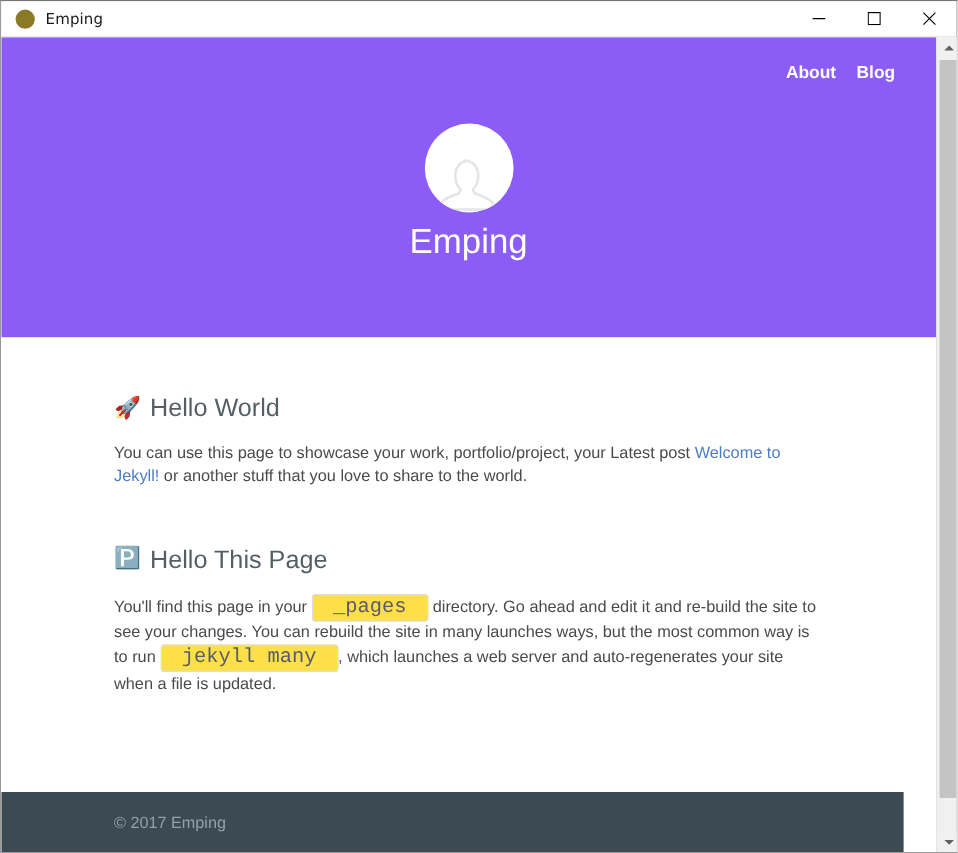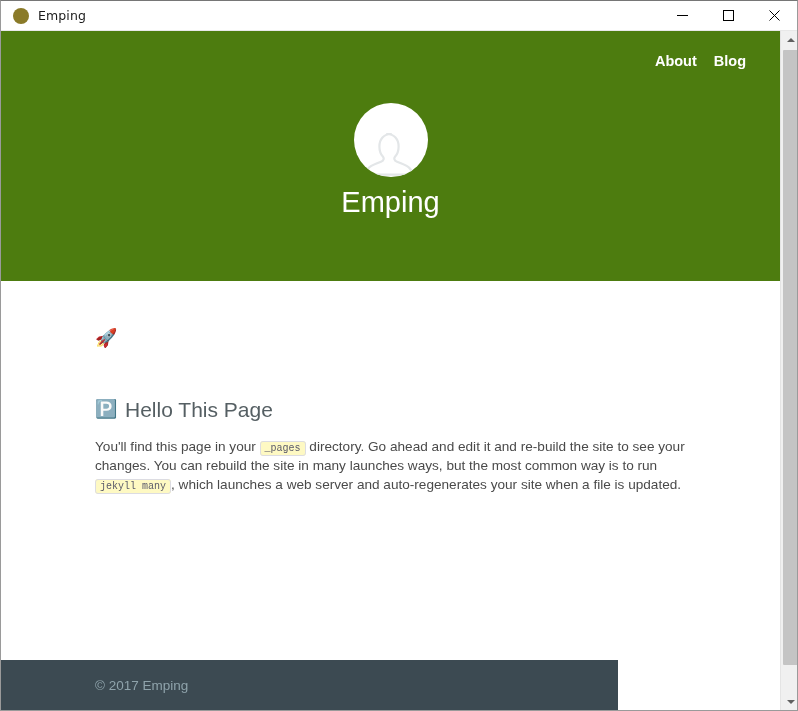--- a/index.html
+++ b/index.html
@@ -70,21 +70,21 @@
     width: 779px;
     height: 680px;
     background: #ffffff;
     overflow: hidden;
   }
 
   
   .site-header {
     position: relative;
     height: 250px;
-    background: #4d7c0f;
+    background: #8b5cf6;
     width: 100%;
   }
   .site-nav {
     position: absolute;
     top: 22px;
     right: 34px;
     display: flex;
     gap: 17px;
   }
   .site-nav a {
@@ -163,34 +163,34 @@
     line-height: 1.39;
     color: #4a4a4a;
     font-family: "Liberation Sans", sans-serif;
   }
   .post-body a {
     color: #4d7cc7;
     text-decoration: none;
   }
   code {
     font-family: "Liberation Mono", "DejaVu Sans Mono", monospace;
-    font-size: 10px;
-    background: #fef9c3;
+    font-size: 17px;
+    background: #fde047;
     border: 1px solid #dcdce2;
     border-radius: 3px;
-    padding: 1px 4px;
+    padding: 1px 17px;
     color: #5a5a6a;
     white-space: nowrap;
   }
 
   
   .site-footer {
     position: absolute;
     left: 0; top: 629px;
-    width: 617px;
+    width: 752px;
     height: 51px;
     background: #3c4a52;
     display: flex;
     align-items: center;
   }
   .footer-text {
     margin-left: 94px;
     color: #8fa3ab;
     font-size: 13.5px;
     font-family: "Liberation Sans", sans-serif;
@@ -275,21 +275,25 @@
         </div>
 
         <h1 class="site-title">Emping</h1>
       </div>
 
       <div class="content">
 
         <div class="post">
           <h2 class="post-title">
             <span class="emoji">🚀</span>
+            <span>Hello World</span>
           </h2>
+          <p class="post-body">
+            <span>You can use this page to showcase your work, portfolio/project, your Latest post </span><a href="#">Welcome to Jekyll!</a><span> or another stuff that you love to share to the world.</span>
+          </p>
         </div>
 
         <div class="post">
           <h2 class="post-title">
             <span class="emoji">🅿️</span>
             <span>Hello This Page</span>
           </h2>
           <p class="post-body">
             <span>You'll find this page in your </span><code>_pages</code><span> directory. Go ahead and edit it and re-build the site to see your changes. You can rebuild the site in many launches ways, but the most common way is to run </span><code>jekyll many</code><span>, which launches a web server and auto-regenerates your site when a file is updated.</span>
           </p>

